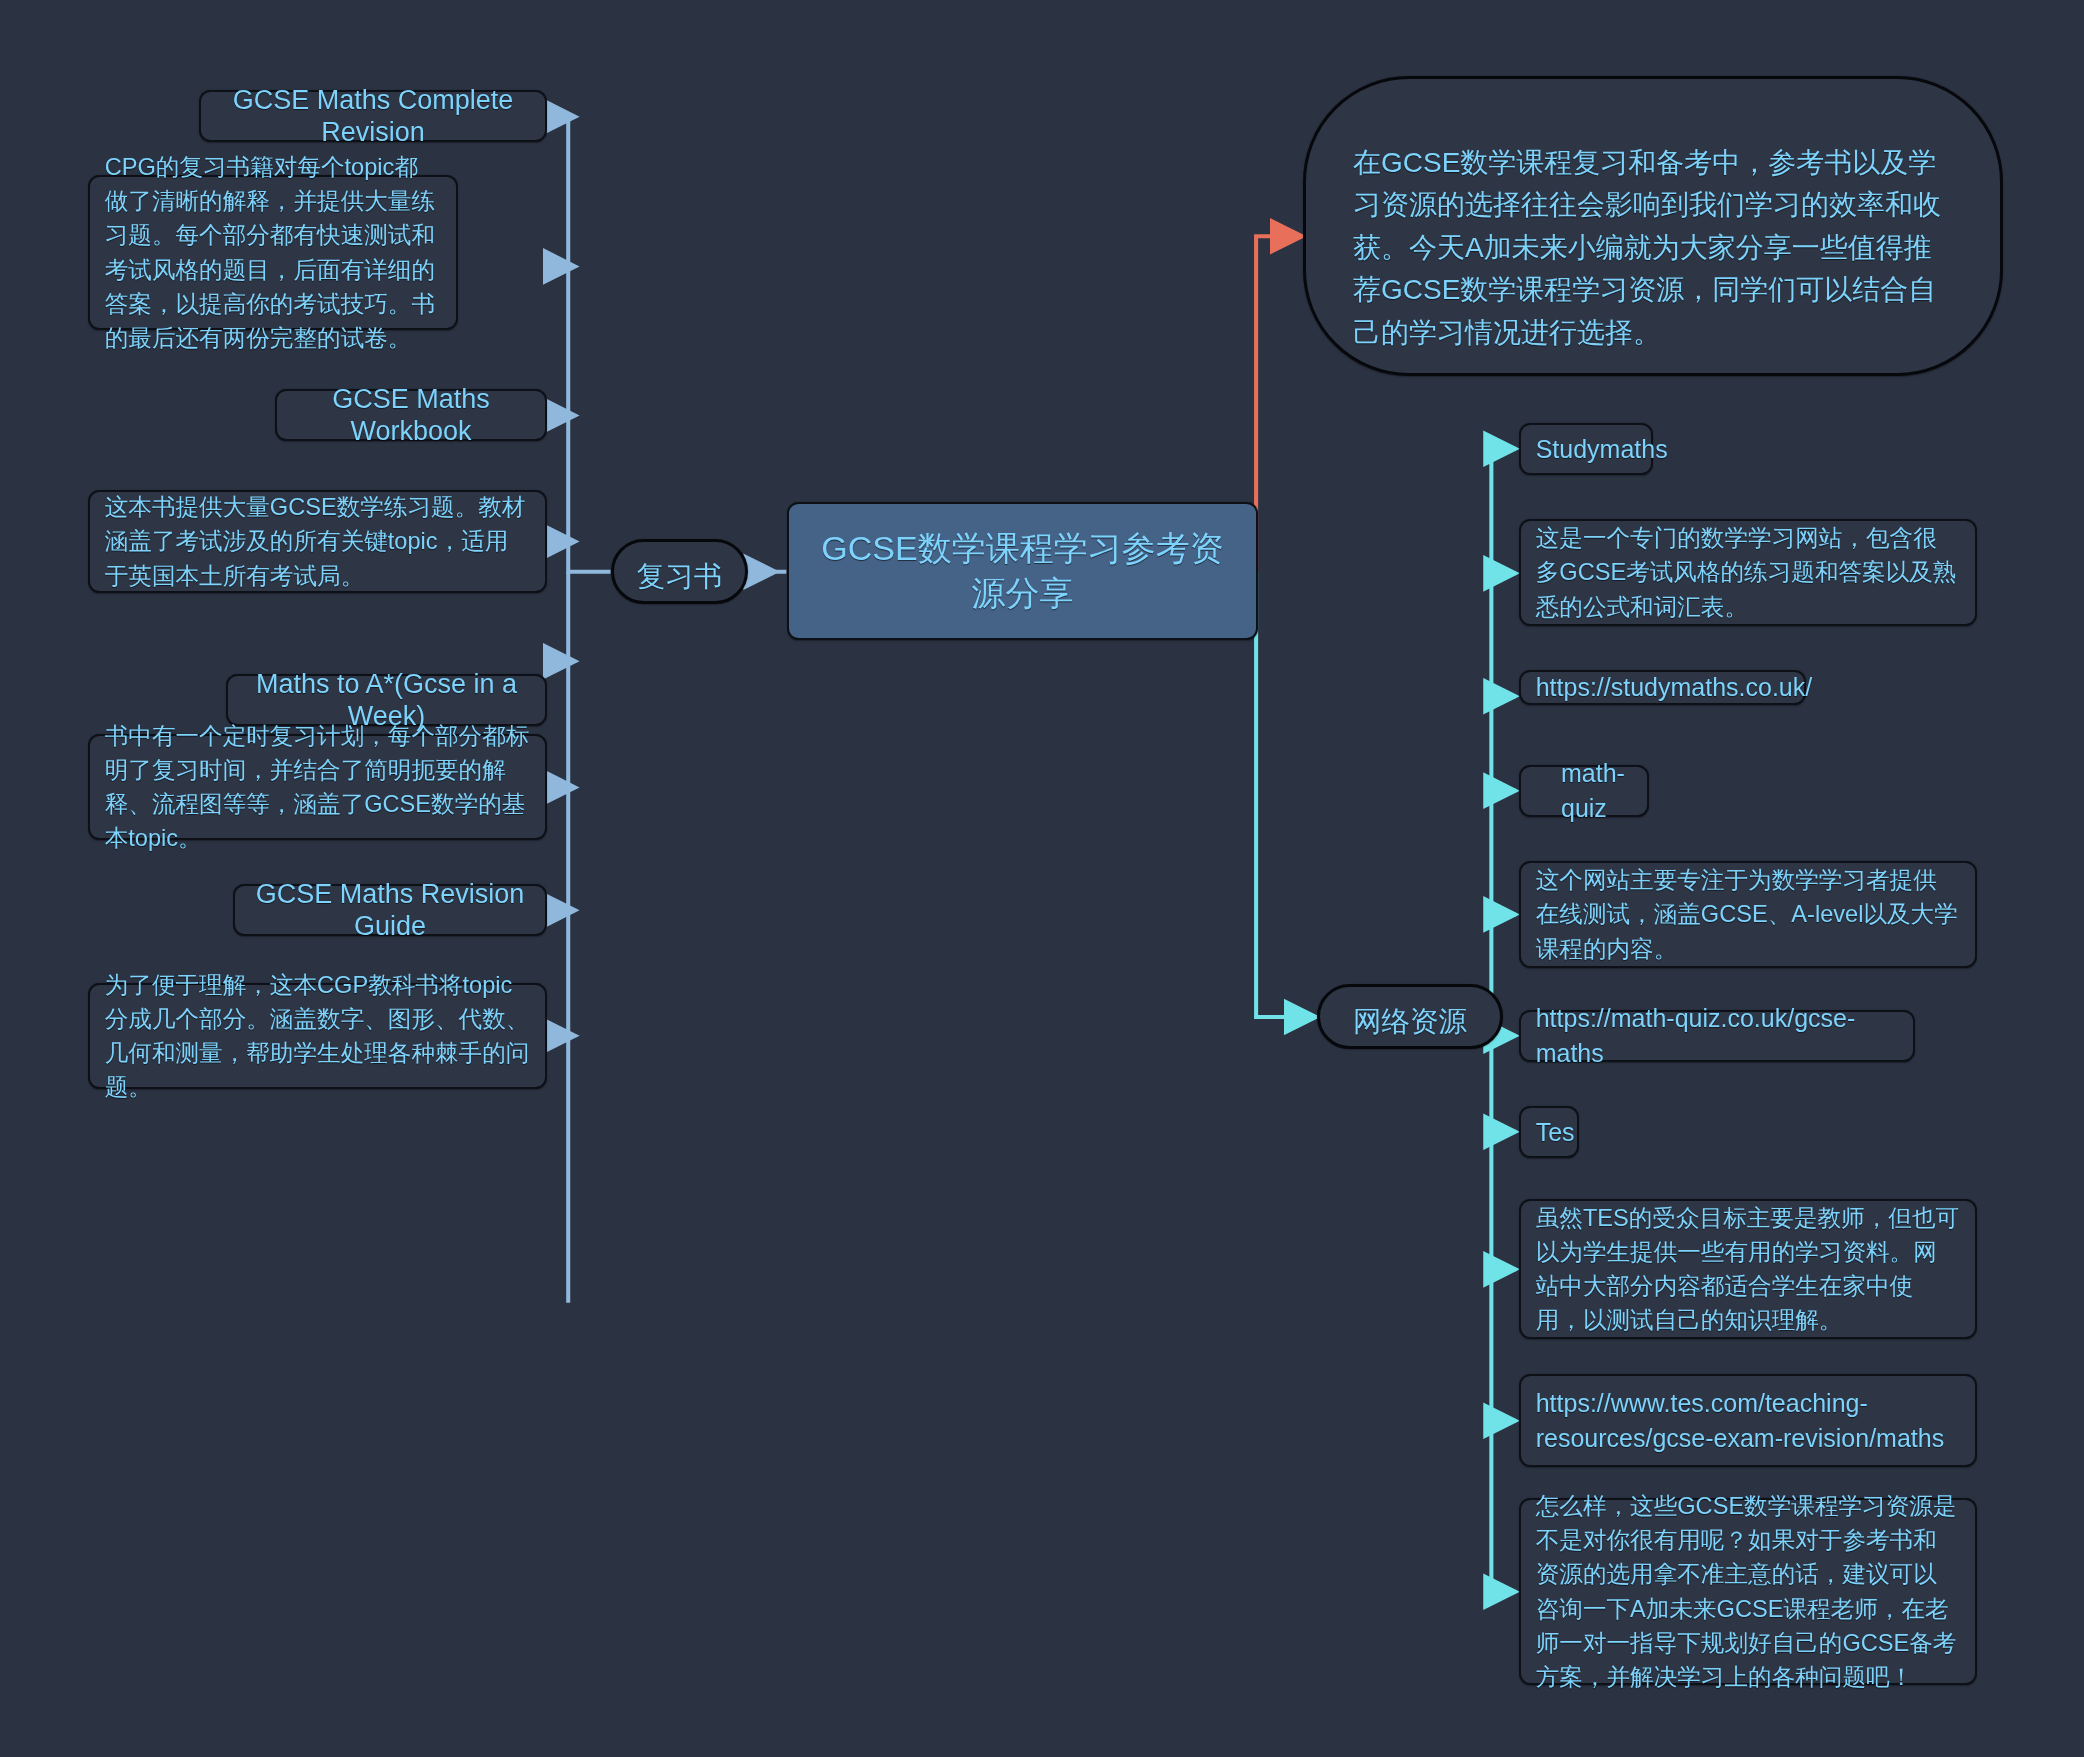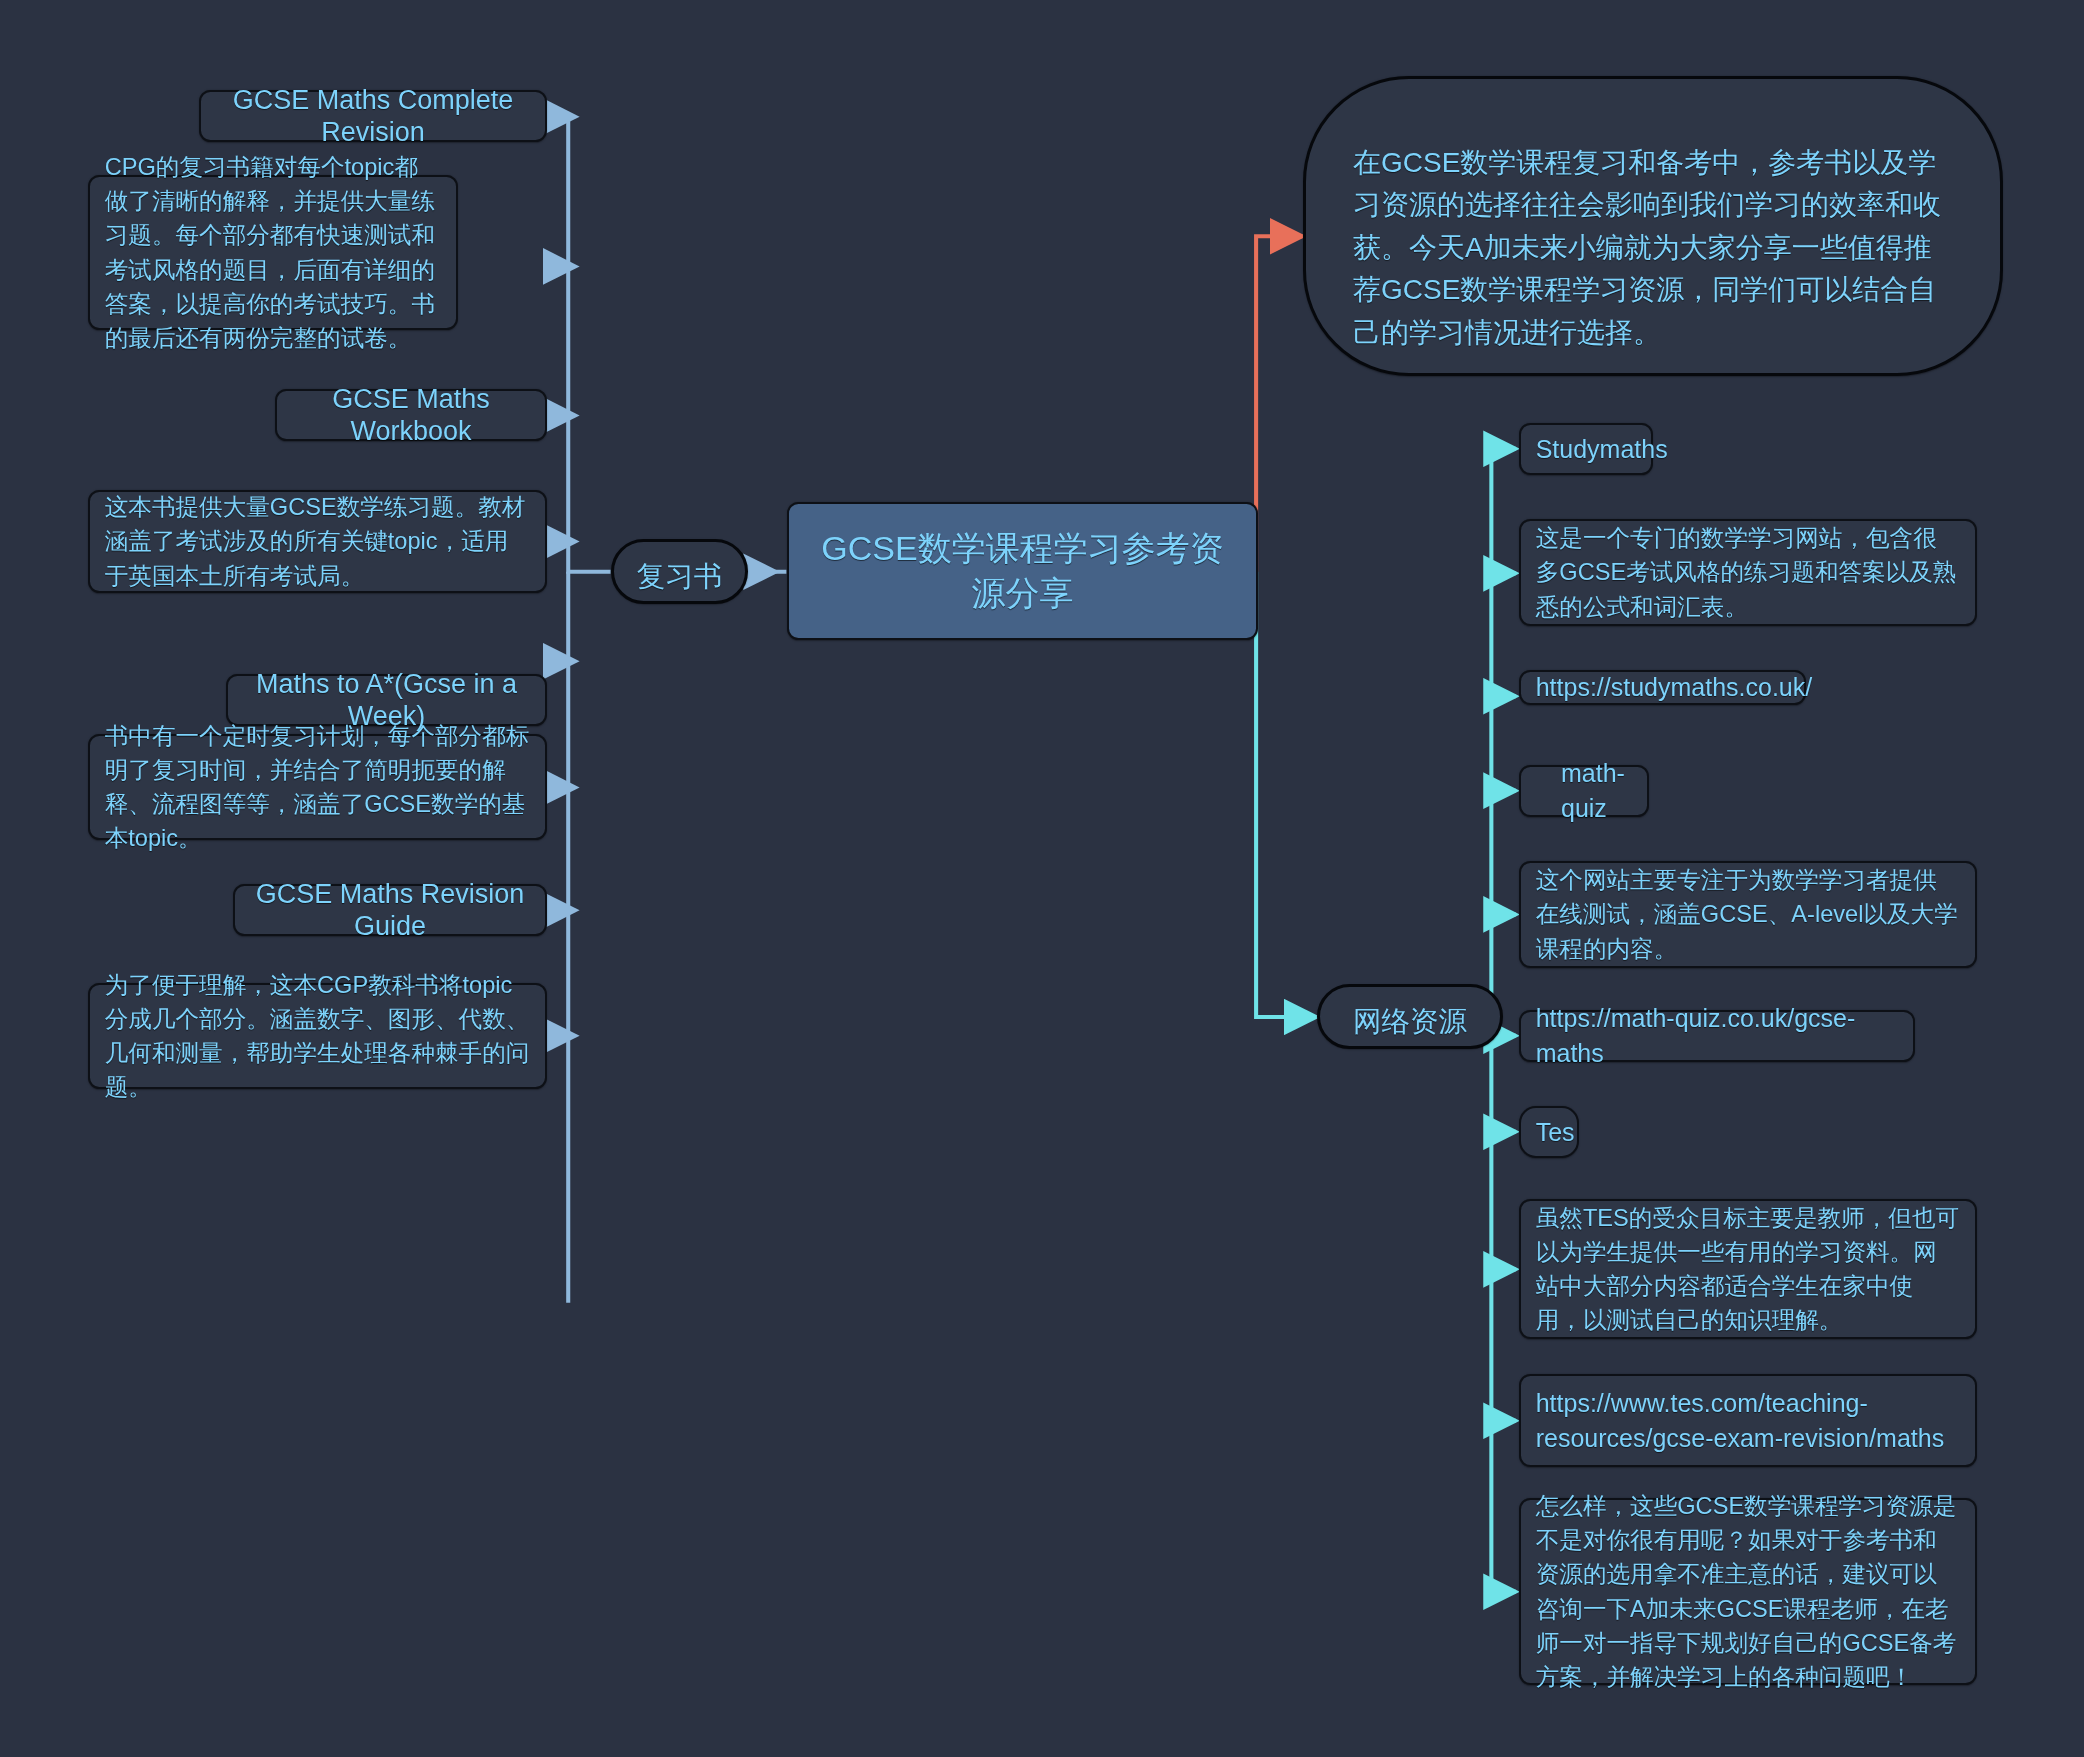--- a/index.html
+++ b/index.html
@@ -234,21 +234,21 @@
   </div>
 
   <div class="node para-node" style="left:1519px; top:861px; width:458px; height:107px;">
     <span class="txt">这个网站主要专注于为数学学习者提供在线测试，涵盖GCSE、A-level以及大学课程的内容。</span>
   </div>
 
   <div class="node plain-node" style="left:1519px; top:1010px; width:396px; height:52px;">
     <span class="txt">https://math-quiz.co.uk/gcse-maths</span>
   </div>
 
-  <div class="node plain-node" style="left:1519px; top:1106px; width:60px; height:52px;border-radius:17px;">
+  <div class="node plain-node" style="left:1519px; top:1106px; width:60px; height:52px;">
     <span class="txt">Tes</span>
   </div>
 
   <div class="node para-node" style="left:1519px; top:1199px; width:458px; height:140px;">
     <span class="txt">虽然TES的受众目标主要是教师，但也可以为学生提供一些有用的学习资料。网站中大部分内容都适合学生在家中使用，以测试自己的知识理解。</span>
   </div>
 
   <div class="node plain-node" style="left:1519px; top:1374px; width:458px; height:93px;">
     <span class="txt">https://www.tes.com/teaching-resources/gcse-exam-revision/maths</span>
   </div>

